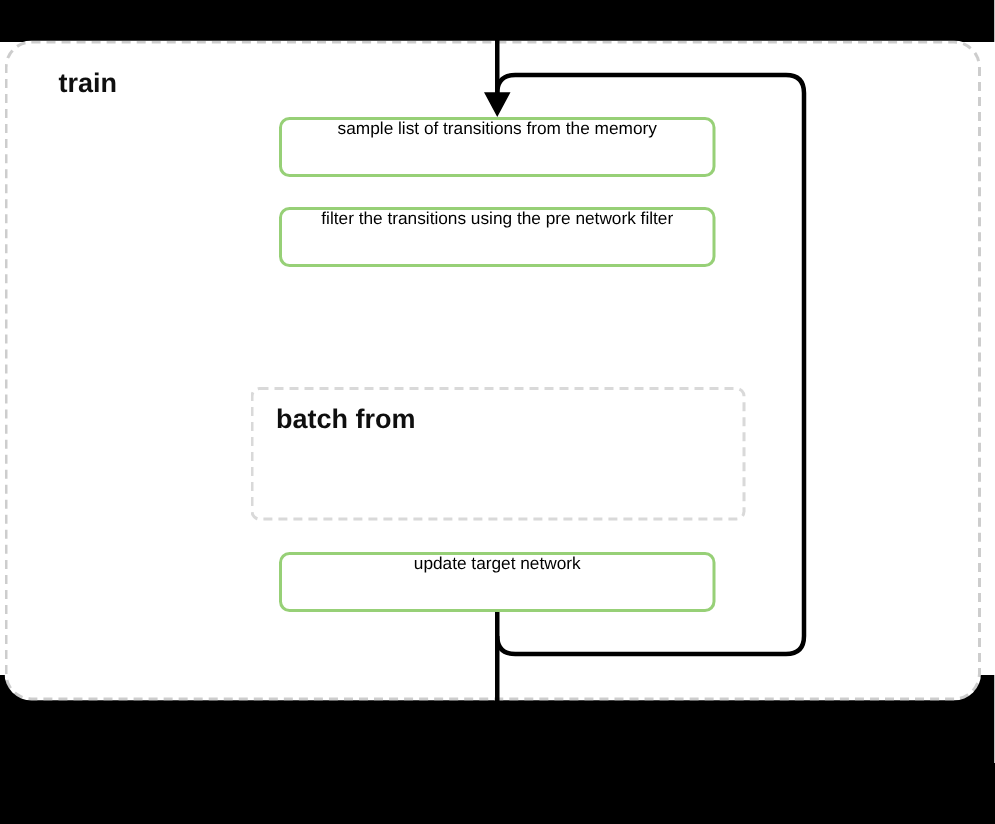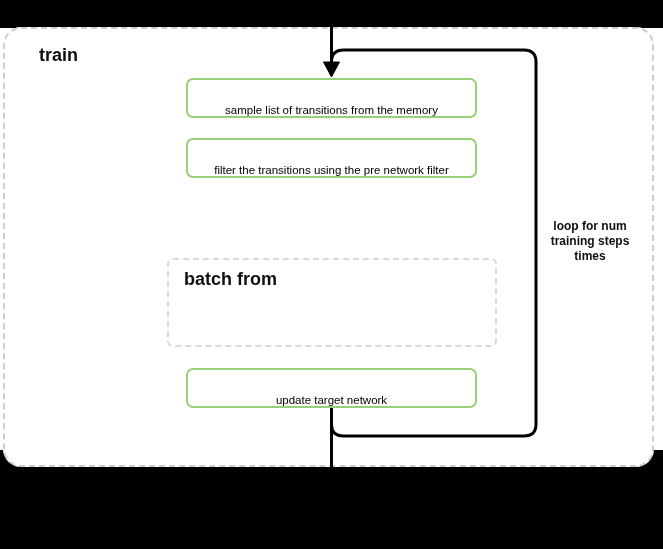--- a/index.html
+++ b/index.html
@@ -22,21 +22,21 @@
   .train-title {
     position: absolute; left: 39px; top: 45px;
     font-size: 18px; font-weight: bold; color: #0f0f0f; letter-spacing: 0px;
   }
 
   .step {
     position: absolute; left: 186px; width: 291px; height: 40px;
     background: #ffffff;
     border: 2px solid #97d077;
     border-radius: 7px;
-    display: flex; align-items: flex-end; justify-content: center;
+    display: flex; align-items: flex-start; justify-content: center;
     font-size: 11.5px; color: #000000; text-align: center;
     padding: 0 10px;
   }
   .step.s1 { top: 78px; }
   .step.s2 { top: 138px; }
   .step.s3 { top: 198px; }
   .step.s5 { top: 368px; }
 
   .subprocess {
     position: absolute; left: 167px; top: 258px; width: 330px; height: 89px;
@@ -86,19 +86,14 @@
   </div>
 
   <div class="subprocess">
     <span>batch from</span>
   </div>
 
   <div class="step s5">
     <span>update target network</span>
   </div>
 
-  <div class="loop-annotation">
-    <span>loop for num</span>
-    <span>training steps</span>
-    <span>times</span>
-  </div>
 
 </div>
 
 </body></html>

